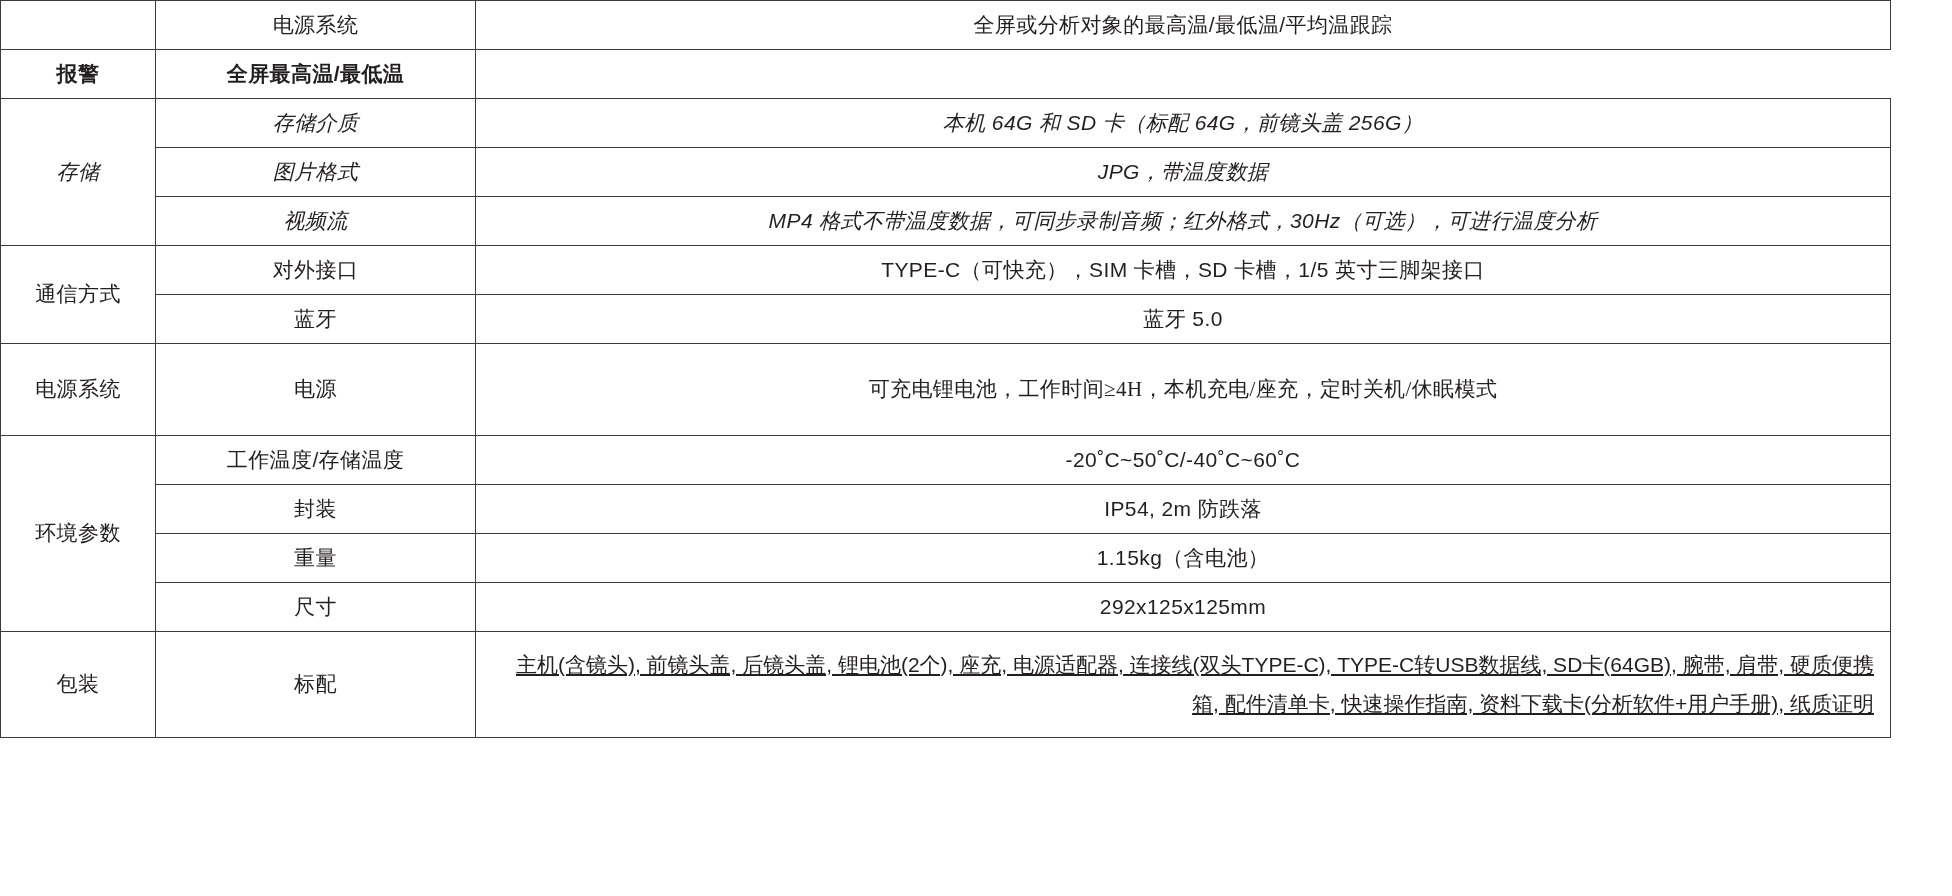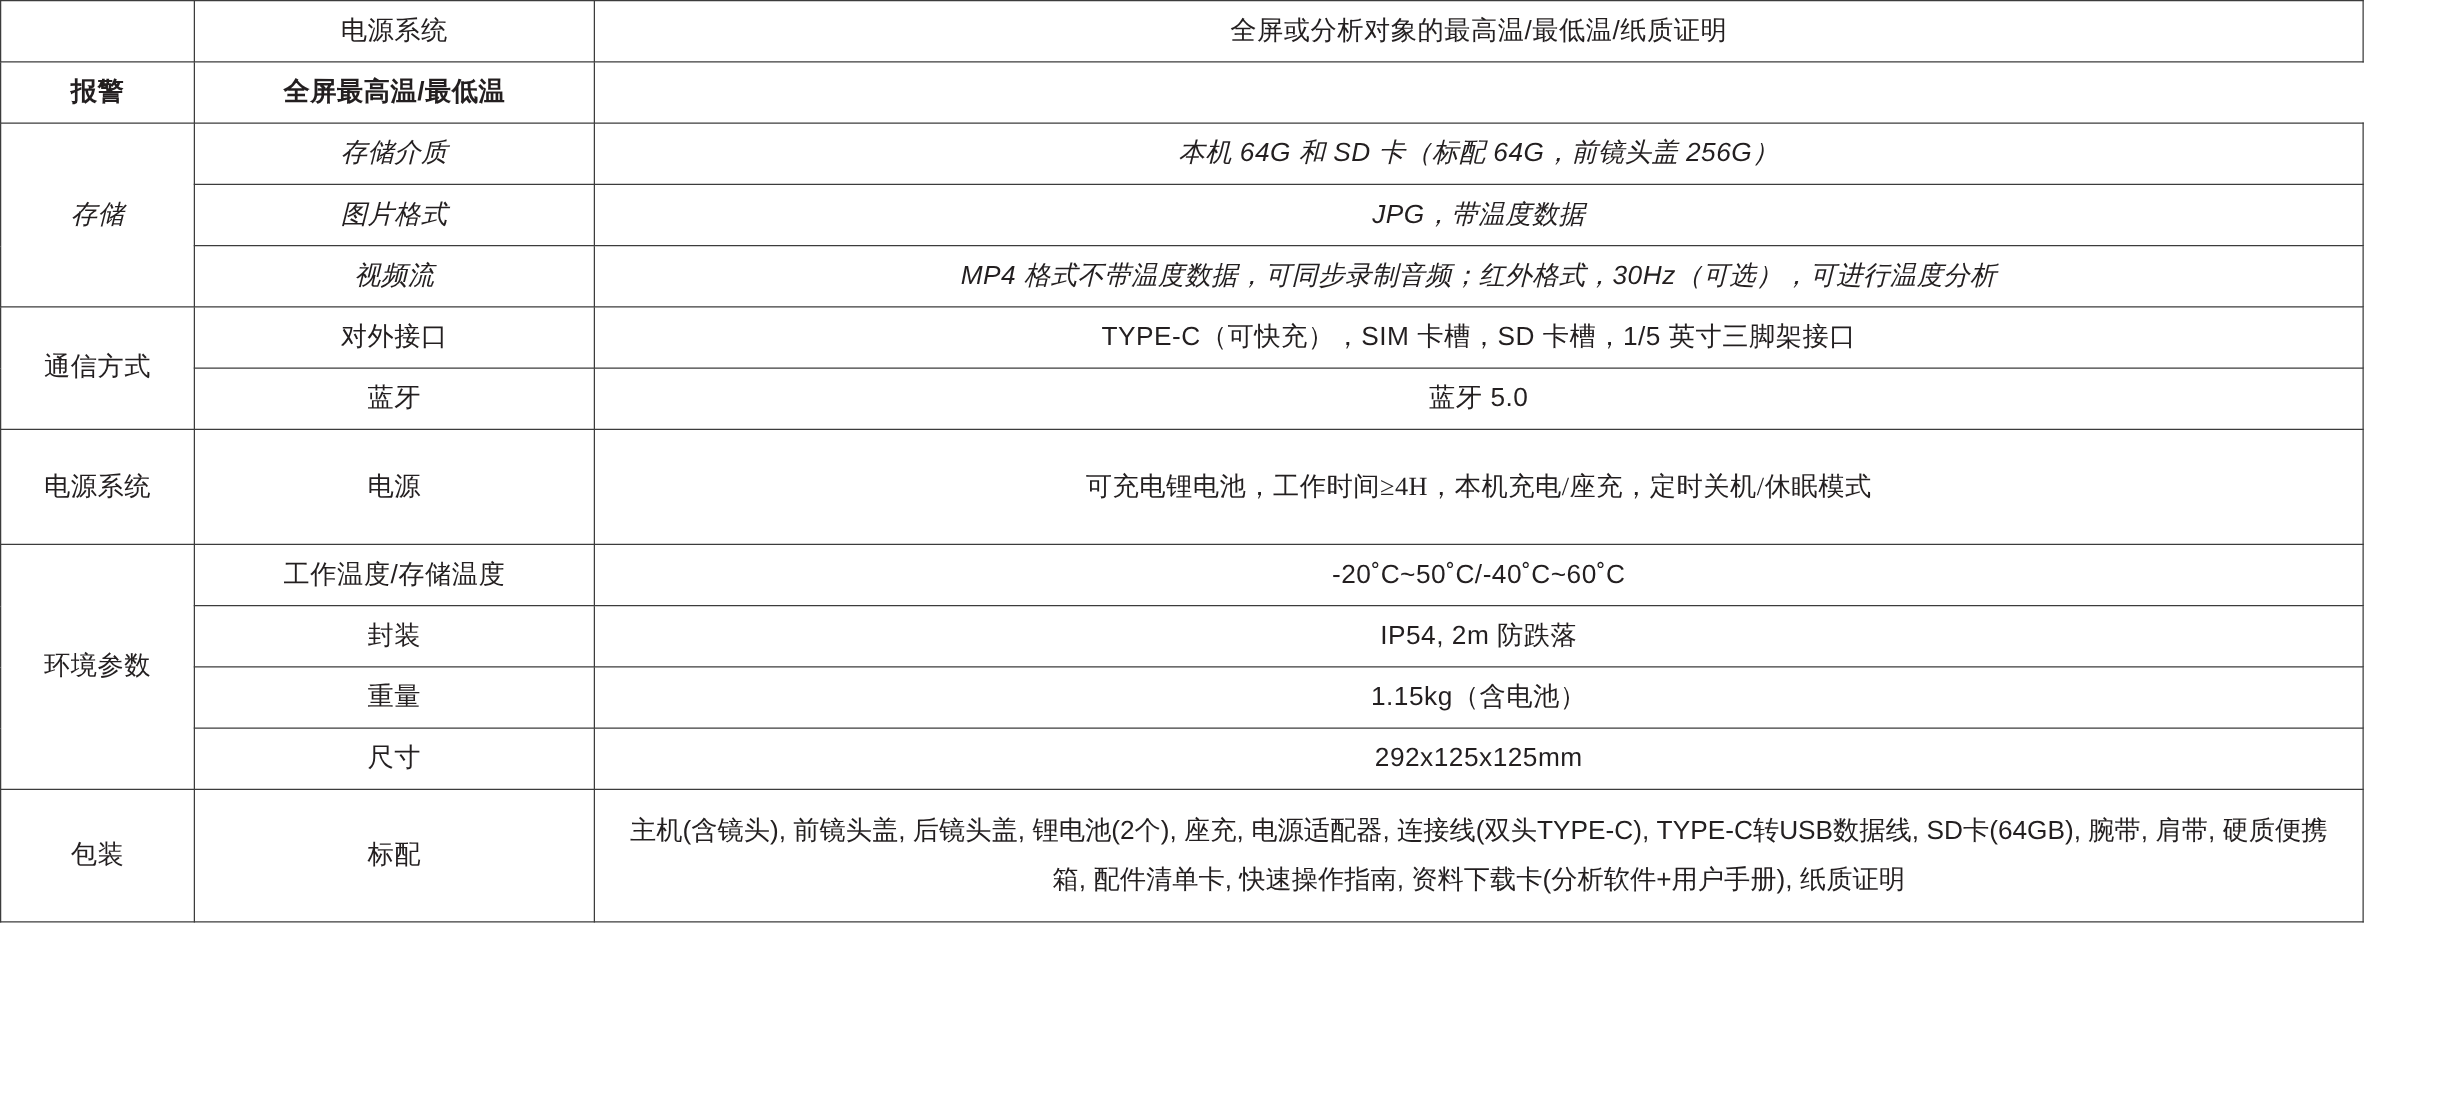--- a/index.html
+++ b/index.html
@@ -47,25 +47,26 @@
   }
   td.label {
     font-size: 21px;
     letter-spacing: 1px;
   }
   td.value {
     font-size: 21px;
     letter-spacing: 0.2px;
   }
   td.value.left {
-    text-align: center;
+    text-align: right;
     padding-left: 16px;
     padding-right: 16px;
     line-height: 1.85;
     letter-spacing: 0px;
+    text-decoration: underline;
   }
   tr.r-h1 td { height: 49px; }
   tr.r-h2 td { height: 49px; font-weight: bold; }
   tr.r-h3 td { height: 49px; font-style: italic; }
   tr.r-h4 td { height: 49px; }
   tr.r-pwr td { height: 92px; font-family: Liberation Serif, serif; }
   tr.r-comm td { height: 49px; text-align: center; }
   tr.r-pack td { height: 106px; }
 </style>
 </head>
@@ -76,21 +77,21 @@
     <colgroup>
       <col class="c1">
       <col class="c2">
       <col class="c3">
     </colgroup>
     <tbody>
 
       <tr class="r-h1">
         <td class="group"></td>
         <td class="label">电源系统</td>
-        <td class="value">全屏或分析对象的最高温/最低温/纸质证明</td>
+        <td class="value">全屏或分析对象的最高温/最低温/平均温跟踪</td>
       </tr>
 
       <tr class="r-h2">
         <td class="label">报警</td>
         <td class="value">全屏最高温/最低温</td>
       </tr>
 
       <tr class="r-h3">
         <td class="group" rowspan="3">存储</td>
         <td class="label">存储介质</td>

